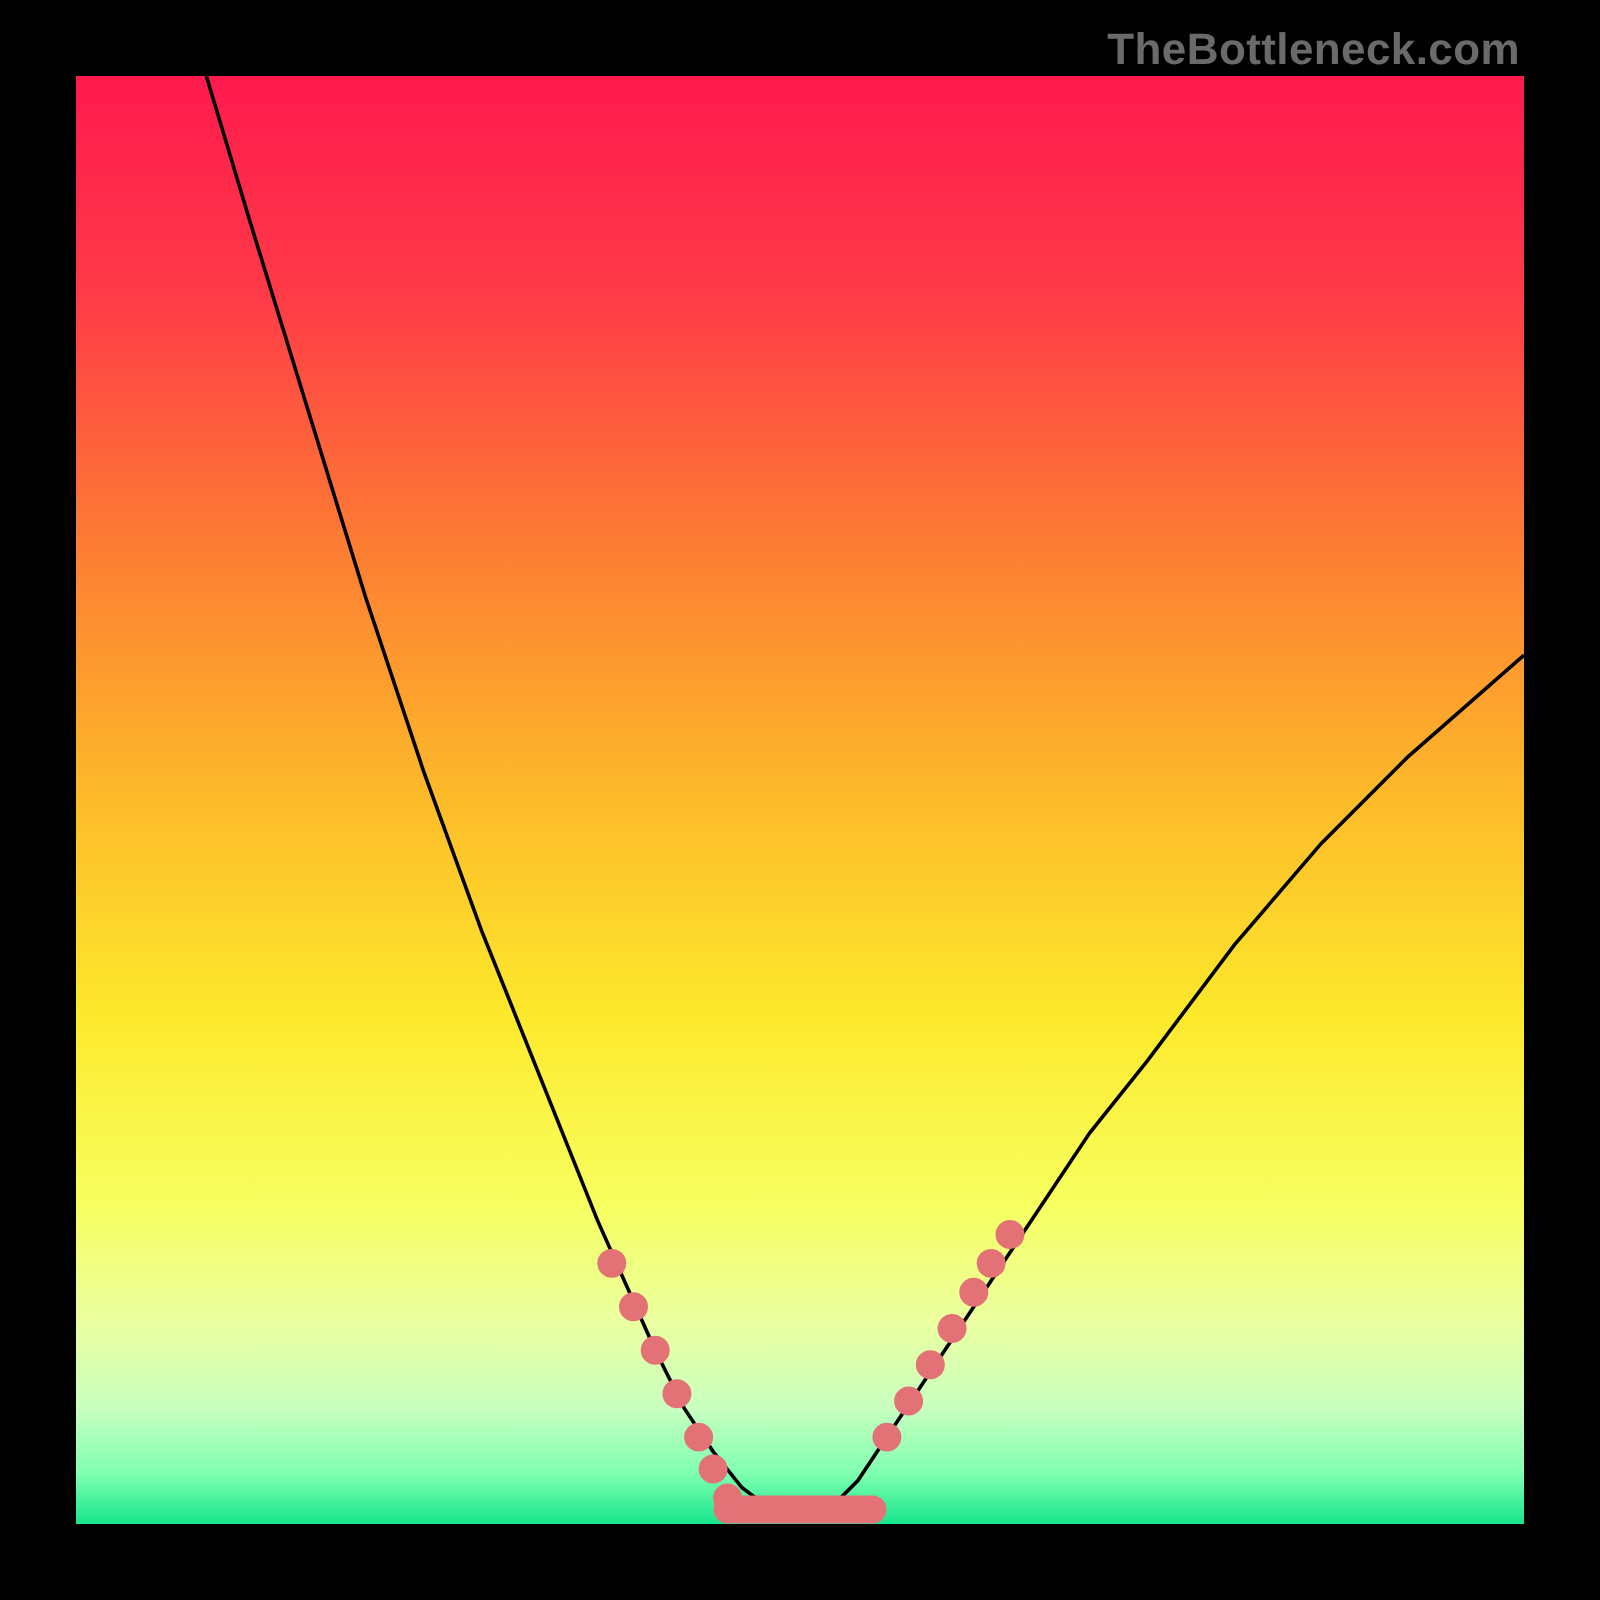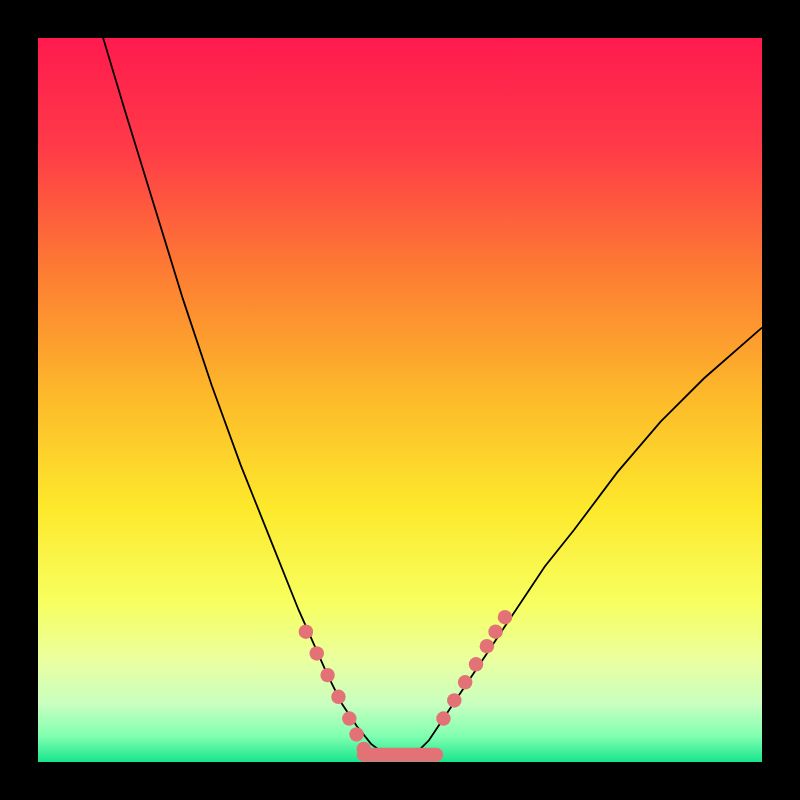--- a/index.html
+++ b/index.html
@@ -92,13 +92,14 @@
           <circle cx="57.50" cy="91.50" r="1.0" fill="#e37277"></circle>
           <circle cx="59.00" cy="89.00" r="1.0" fill="#e37277"></circle>
           <circle cx="60.50" cy="86.50" r="1.0" fill="#e37277"></circle>
           <circle cx="62.00" cy="84.00" r="1.0" fill="#e37277"></circle>
           <circle cx="63.20" cy="82.00" r="1.0" fill="#e37277"></circle>
           <circle cx="64.50" cy="80.00" r="1.0" fill="#e37277"></circle>
         </g>
     </svg>
   </div>
 
+  <div class="watermark">TheBottleneck.com</div>
 </div>
 
 </body></html>

